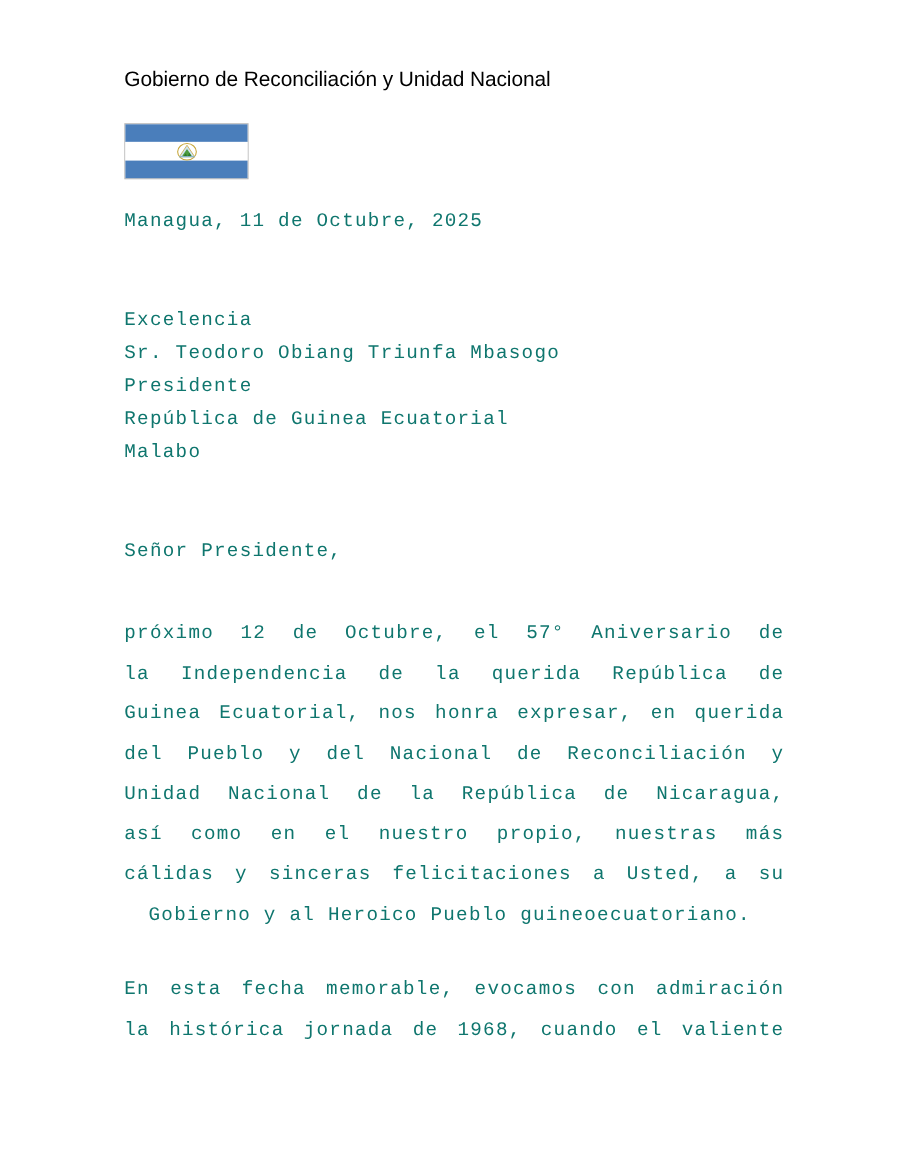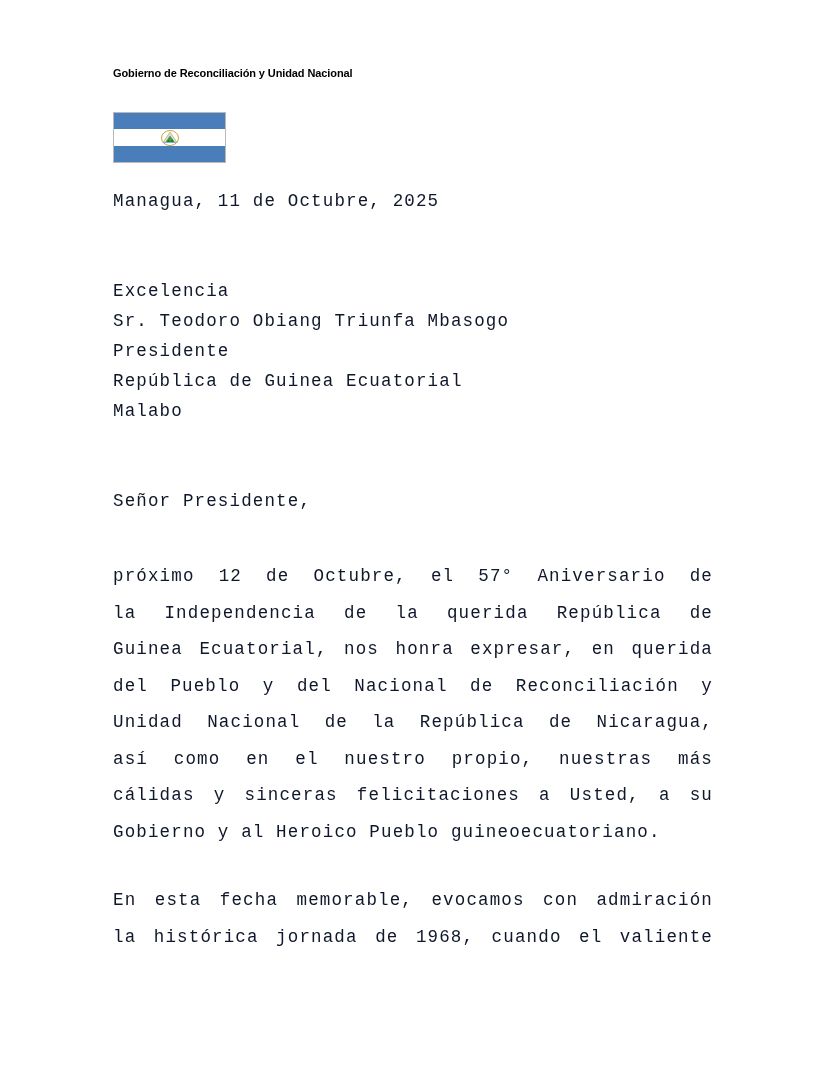--- a/index.html
+++ b/index.html
@@ -17,22 +17,22 @@
 
   
   .letterhead {
     position: absolute;
     left: 113px;
     top: 63px;
     width: 600px;
   }
   .letterhead-line {
     font-family: "Liberation Sans", sans-serif;
-    font-weight: bold;
-    font-size: 11px;
+    font-weight: normal;
+    font-size: 19px;
     line-height: 20px;
     color: #000000;
     letter-spacing: -0.1px;
     white-space: nowrap;
   }
 
   
   .flag {
     position: absolute;
     left: 113px;
@@ -65,21 +65,21 @@
   
   .body-text {
     position: absolute;
     left: 113px;
     top: 186px;
     width: 600px;
     font-family: "Liberation Mono", "DejaVu Sans Mono", monospace;
     font-size: 17.5px;
     line-height: 30px;
     letter-spacing: 1.15px;
-    color: #0f172a;
+    color: #0f766e;
   }
 
   .blk { margin: 0; }
 
   
   .gap-after-date      { height: 60px; }
   .gap-after-address   { height: 60px; }
   .gap-after-salut     { height: 42px; }
   .gap-after-para      { height: 32px; }
 
@@ -88,20 +88,21 @@
   .jline {
     display: block;
     text-align: justify;
     text-align-last: justify;
     white-space: normal;
     line-height: 36.5px;
   }
   .jline.last {
     text-align: center;
     text-align-last: left;
+    margin-left: 22px;
   }
   .addr-line, .date-line, .salut-line {
     display: block;
     white-space: pre;
     line-height: 30px;
   }
 </style>
 </head>
 <body>
 

